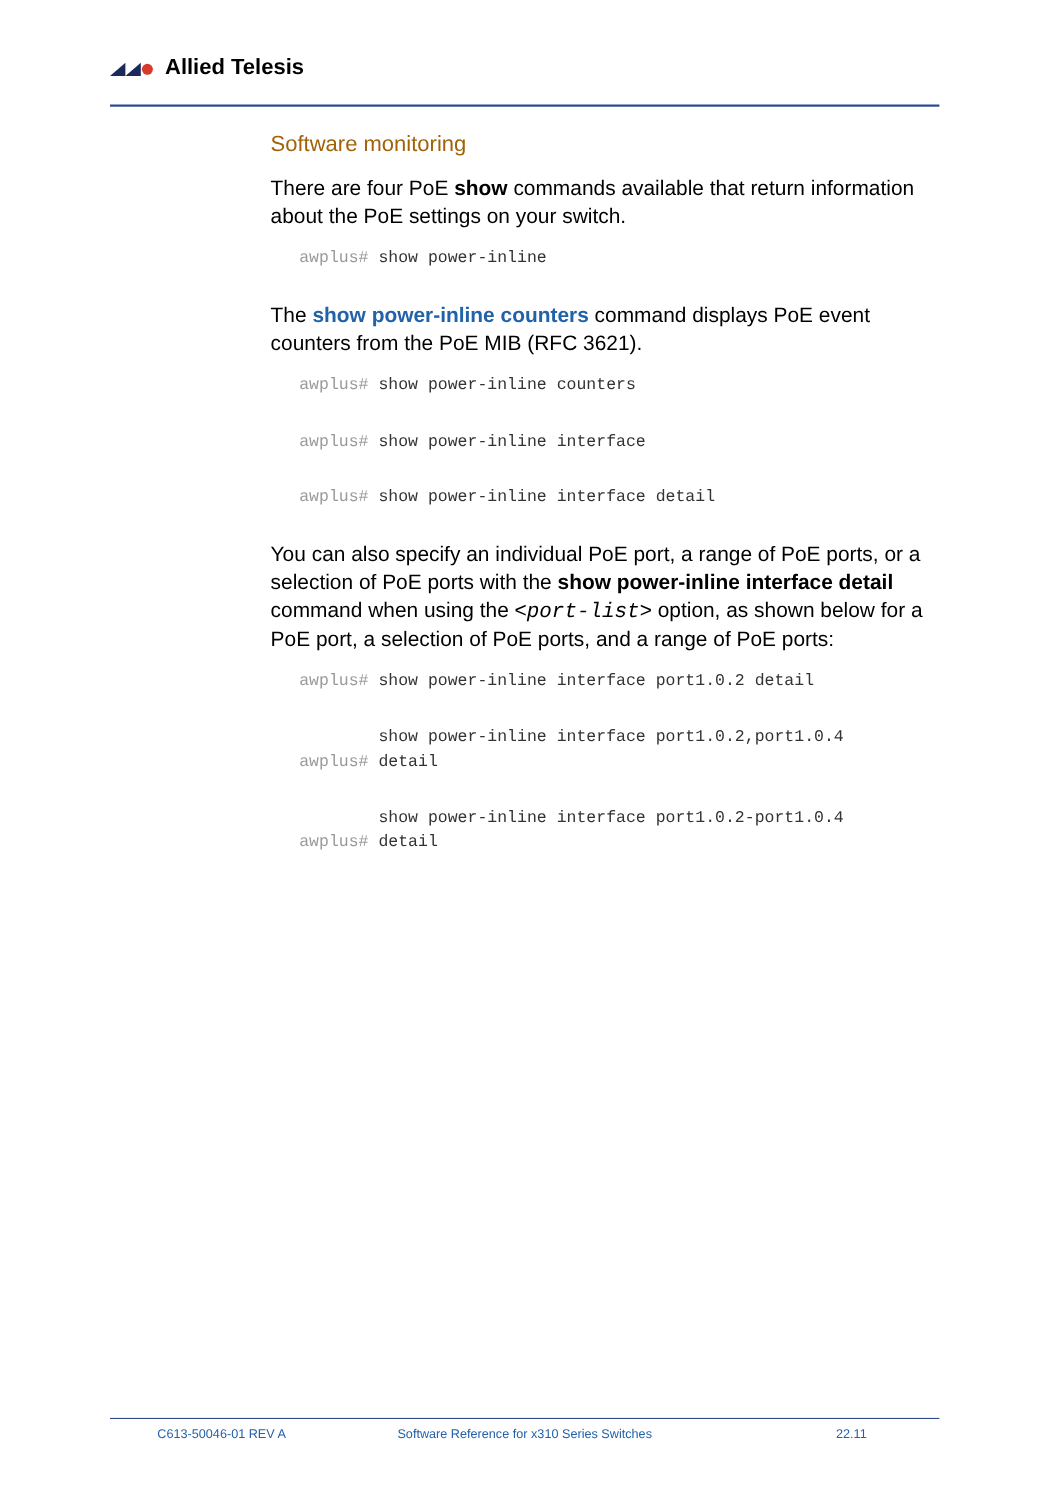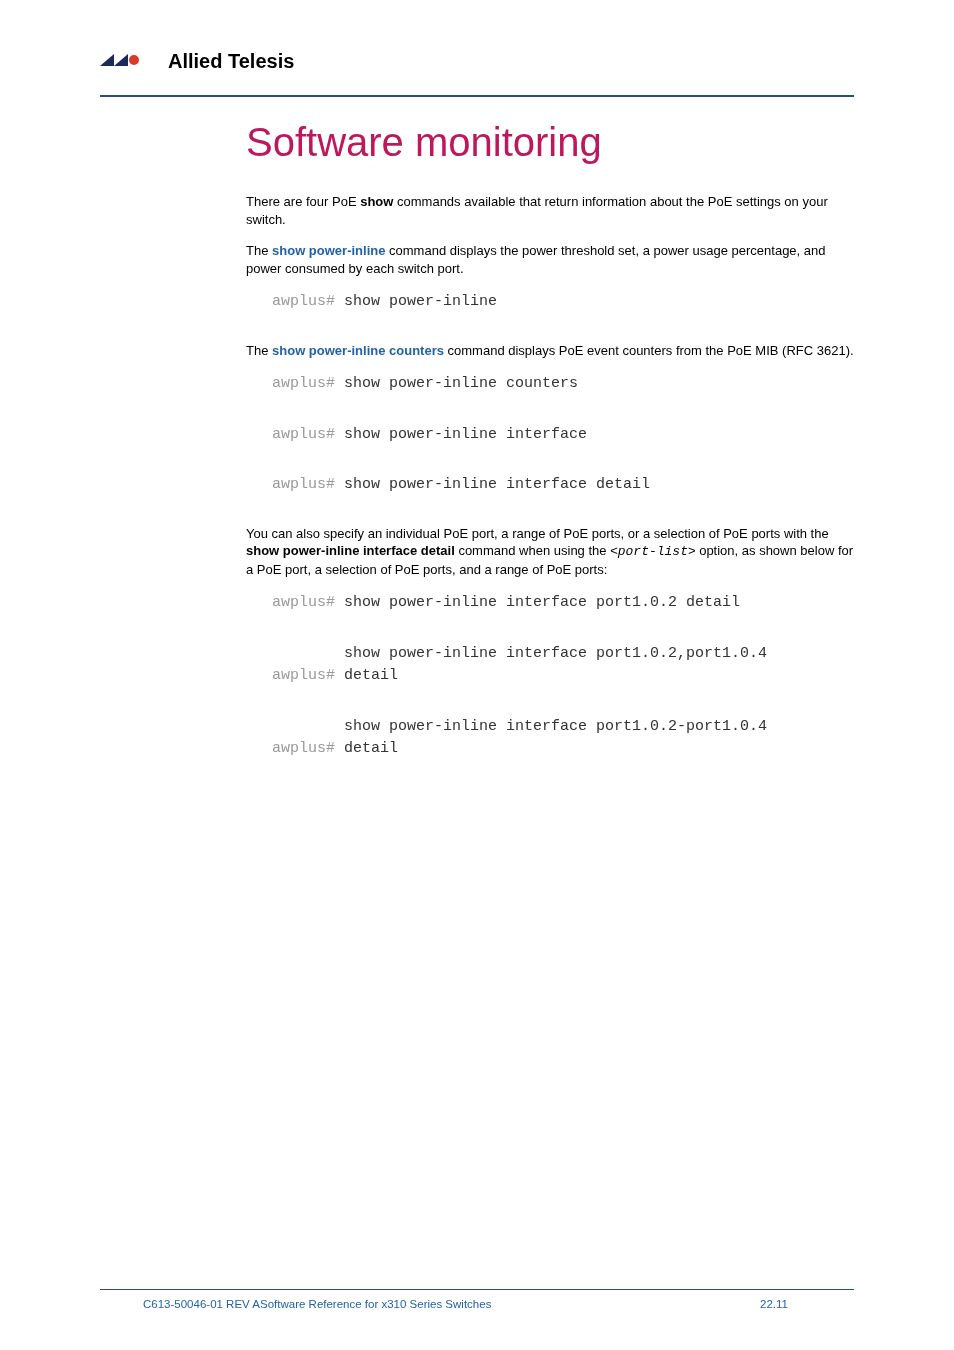--- a/index.html
+++ b/index.html
@@ -20,47 +20,47 @@
     box-sizing: border-box;
   }
   .header {
     position: absolute;
     top: 50px;
     left: 100px;
     right: 100px;
   }
   .logo {
     display: flex;
-    align-items: flex-start;
-    gap: 24px;
+    align-items: flex-end;
+    gap: 6px;
   }
   .logo-text {
     font-weight: bold;
     font-size: 20px;
     letter-spacing: 0px;
   }
   .header-rule {
     margin-top: 22px;
     border: none;
     border-top: 2px solid #2a4a8a;
   }
   .content {
     position: absolute;
     top: 120px;
     left: 246px;
     width: 610px;
   }
   h1.section-title {
-    color: #be185d;
+    color: #a16207;
     font-weight: 400;
-    font-size: 40px;
-    margin: 0 0 28px 0;
+    font-size: 20px;
+    margin: 0 0 16px 0;
   }
   p.body {
-    font-size: 13px;
+    font-size: 19px;
     line-height: 1.35;
     margin: 0 0 14px 0;
   }
   .bold { font-weight: bold; }
   .link {
     color: #2262a9;
     font-weight: bold;
   }
   .cmd-block {
     margin: 4px 0 28px 26px;
@@ -100,21 +100,21 @@
     margin: 0 0 8px 0;
   }
   .footer-row {
     display: flex;
     justify-content: space-between;
     align-items: flex-end;
     font-size: 11.5px;
     color: #2262a9;
   }
   .footer-center {
-    text-align: left;
+    text-align: center;
     flex: 1;
   }
   .footer-left {
     width: 160px;
     text-align: right;
   }
   .footer-right {
     width: 160px;
     text-align: center;
   }
@@ -140,23 +140,20 @@
     <hr class="header-rule">
   </div>
 
   <div class="content">
     <h1 class="section-title">Software monitoring</h1>
 
     <p class="body">
       <span>There are four PoE </span><span class="bold">show</span><span> commands available that return information about the PoE settings on your switch.</span>
     </p>
 
-    <p class="body">
-      <span>The </span><span class="link">show power-inline</span><span> command displays the power threshold set, a power usage percentage, and power consumed by each switch port.</span>
-    </p>
     <div class="cmd-block">
       <div class="row">
         <span class="prompt">awplus#</span>
         <span class="cmd-text">show power-inline</span>
       </div>
     </div>
 
     <p class="body">
       <span>The </span><span class="link">show power-inline counters</span><span> command displays PoE event counters from the PoE MIB (RFC 3621).</span>
     </p>

